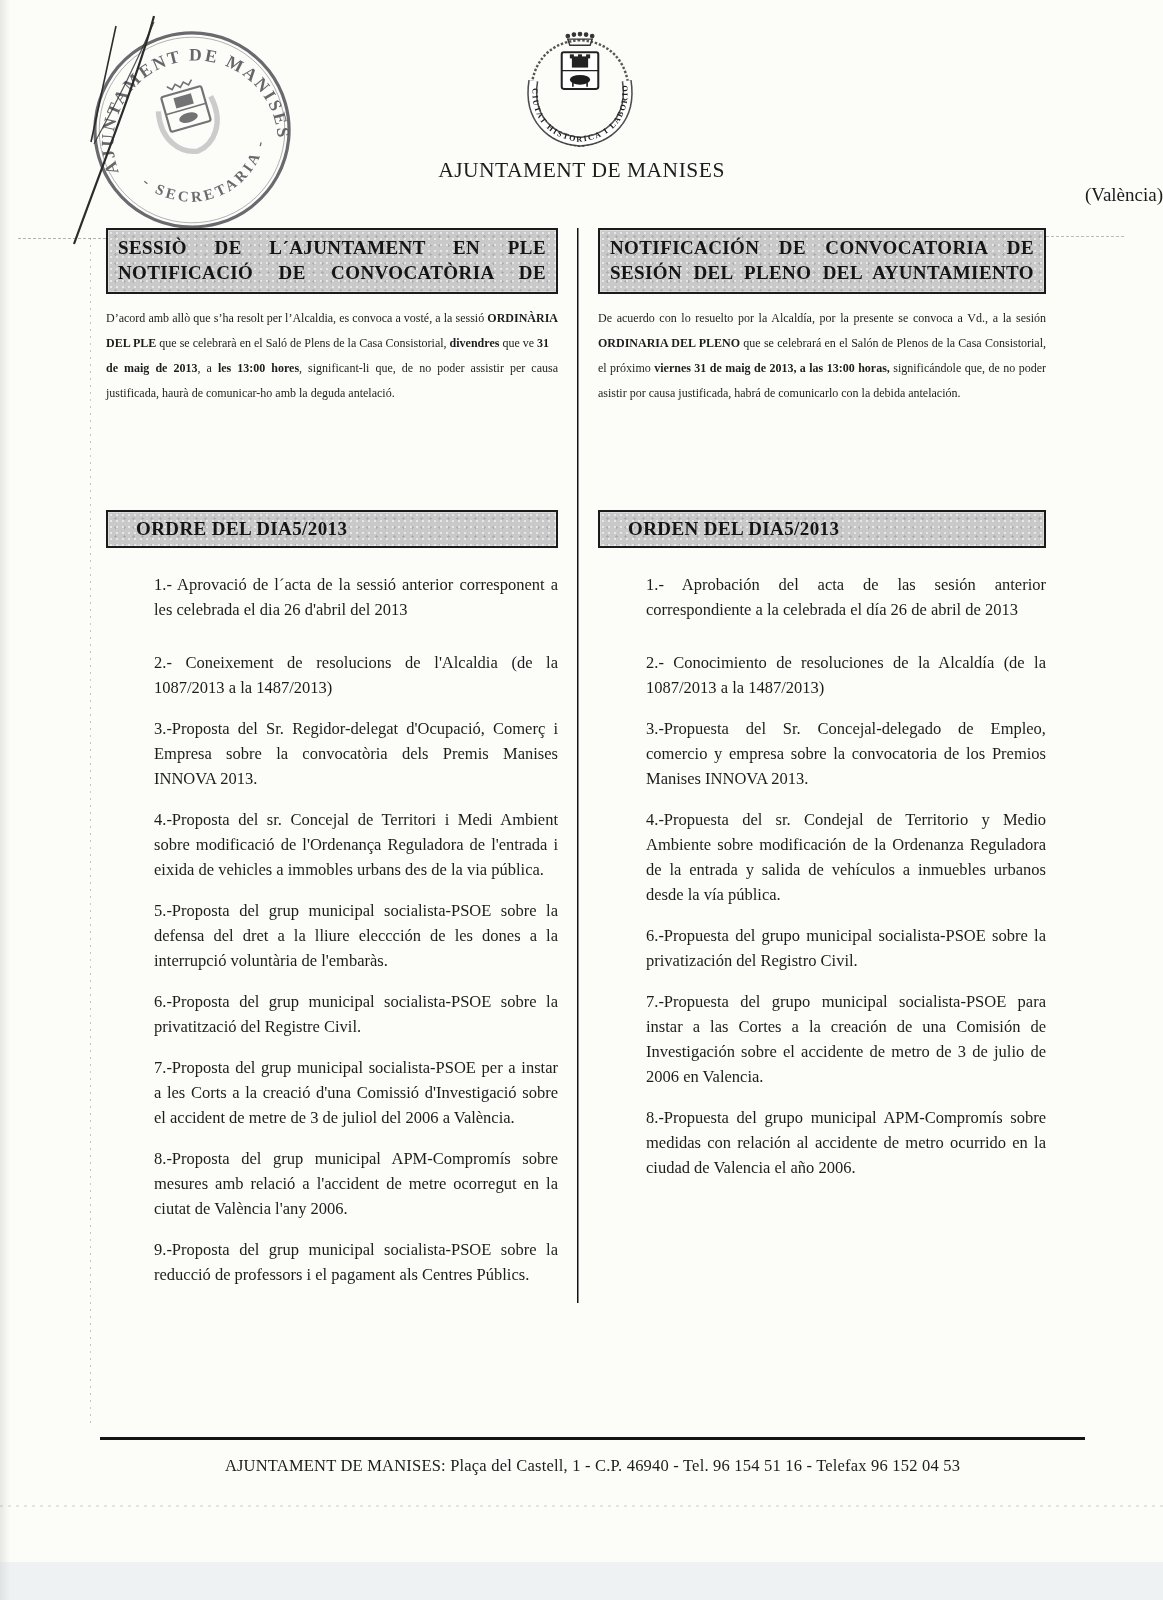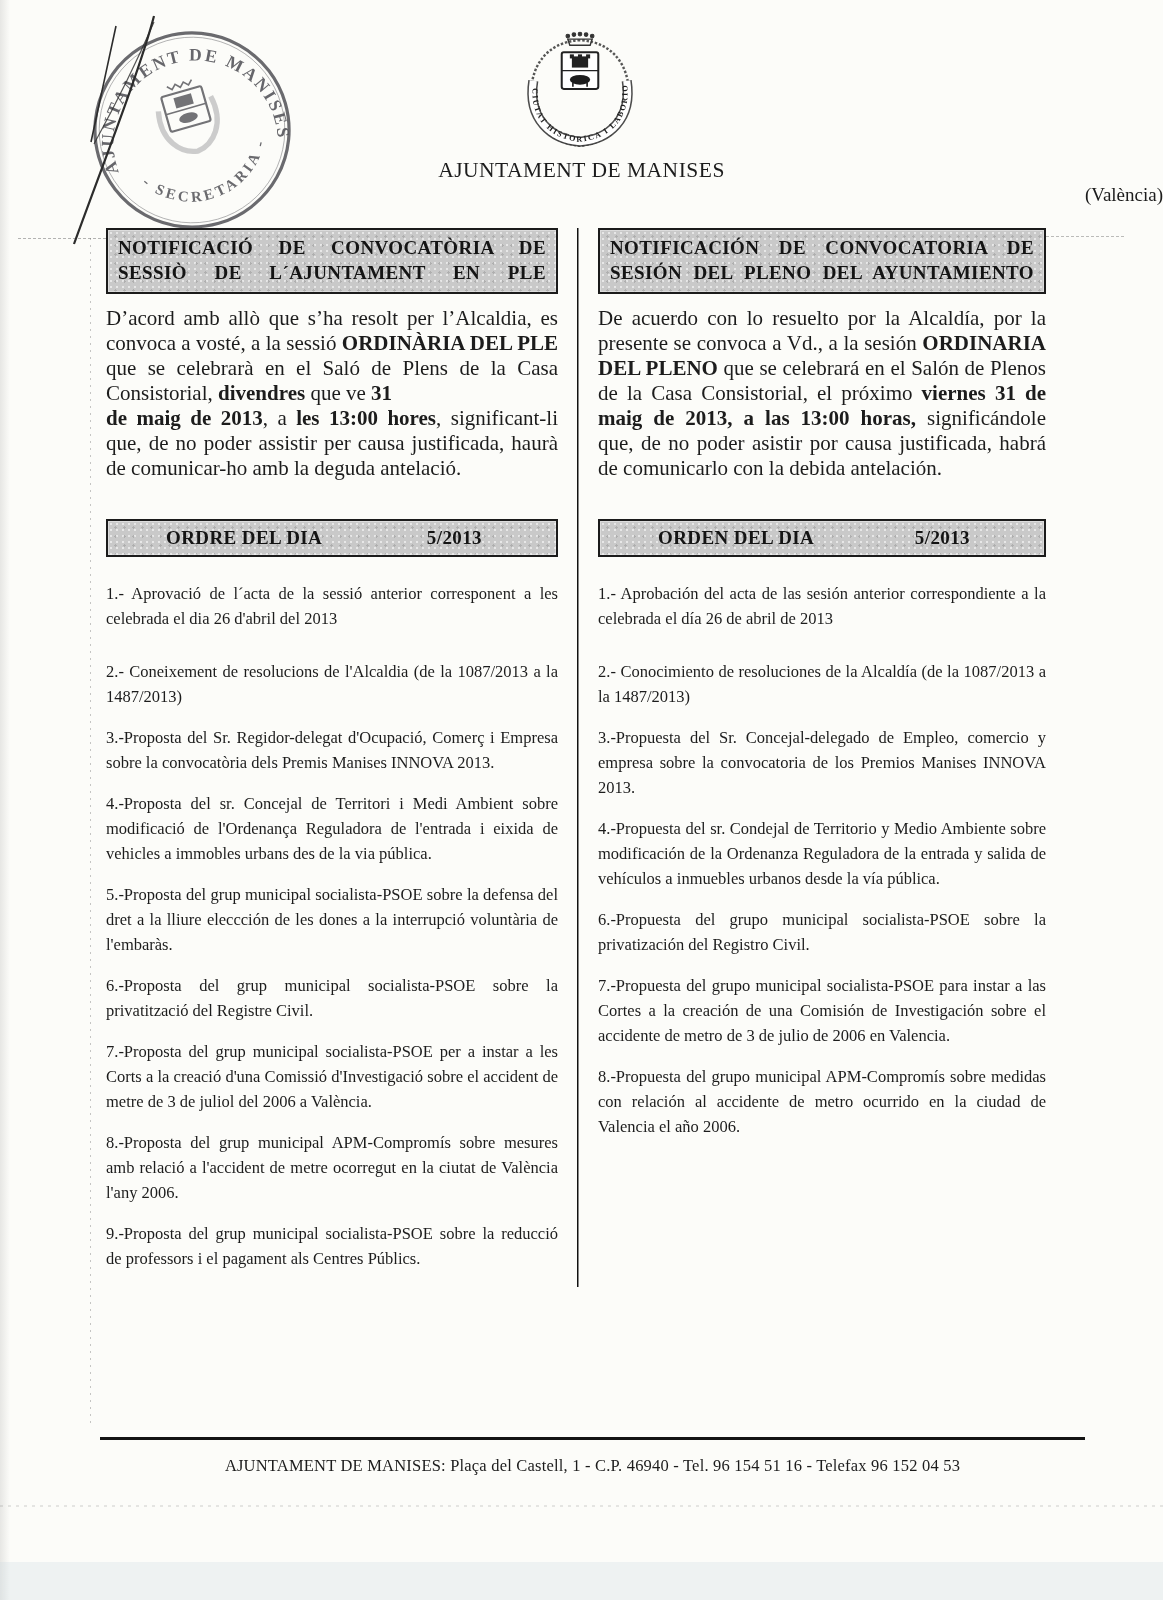--- a/index.html
+++ b/index.html
@@ -39,26 +39,26 @@
     background-image:
       radial-gradient(rgba(255,255,255,.55) 1px,transparent 1.2px),
       radial-gradient(rgba(70,70,70,.20) 1px,transparent 1.2px);
     background-size:6px 6px,9px 9px;background-position:0 0,3px 2px;
     border:2.5px solid #1b1b1b;
     box-shadow:inset 0 0 0 1px rgba(255,255,255,.35);
   }
   .col-title{padding:5px 10px 7px;}
   .title-line{font-weight:700;font-size:19px;line-height:25px;letter-spacing:.4px;
     text-align:center;text-align-last:justify;-moz-text-align-last:justify;color:#141414;}
-  .intro{margin-top:12px;min-height:192px;font-size:21px;line-height:25px;
+  .intro{margin-top:12px;min-height:192px;font-size:12px;line-height:25px;
     text-align:justify;}
-  .agenda-head{height:34px;display:flex;align-items:center;justify-content:space-between;
-    padding:0 74px 0 58px;font-weight:700;font-size:19px;color:#141414;letter-spacing:.4px;}
+  .agenda-head{height:34px;display:flex;align-items:center;
+    padding:0 74px 0 28px;font-weight:700;font-size:19px;color:#141414;letter-spacing:.4px;}
   .agenda-items{margin-top:24px;}
-  .agenda-item{font-size:16.5px;line-height:25px;text-align:justify;margin-bottom:16px;}
+  .agenda-item{font-size:16.5px;line-height:25px;text-align:justify;margin-bottom:16px;margin-left:48px;}
   .agenda-item:nth-child(2){margin-top:28px;}
   .agenda-item:nth-child(6){margin-top:12px;}
   
   .footer{position:absolute;left:100px;top:1437px;width:985px;
     border-top:3.5px solid #141414;padding-top:16px;}
   .footer-text{text-align:center;font-size:16.5px;letter-spacing:.2px;}
   svg text{font-family:"Liberation Serif","DejaVu Serif",serif;}
 </style>
 </head>
 <body>
@@ -138,22 +138,22 @@
     </svg>
   </div>
 
   <div class="org-name">AJUNTAMENT DE MANISES</div>
   <div class="org-sub">(València)</div>
 
   <div class="cols">
 
     <div class="col">
       <div class="col-title gbox">
+        <div class="title-line">SESSIÒ  DE  L´AJUNTAMENT  EN PLE</div>
         <div class="title-line">NOTIFICACIÓ DE  CONVOCATÒRIA DE</div>
-        <div class="title-line">SESSIÒ  DE  L´AJUNTAMENT  EN PLE</div>
       </div>
       <p class="intro"><span>D’acord amb allò que s’ha resolt per l’Alcaldia, es convoca a vosté, a la sessió </span><span style="font-weight: 700;">ORDINÀRIA DEL PLE</span><span> que se celebrarà en el Saló de Plens de la Casa Consistorial, </span><span style="font-weight: 700;">divendres</span><span> que ve </span><span style="font-weight: 700;">31</span><br><span style="font-weight: 700;">de maig de 2013</span><span>, a </span><span style="font-weight: 700;">les 13:00 hores</span><span>, significant-li que, de no poder assistir per causa justificada, haurà de comunicar-ho amb la deguda antelació.</span></p>
       <div class="agenda-head gbox">
         <span>ORDRE DEL DIA</span>
         <span>5/2013</span>
       </div>
       <div class="agenda-items">
           <div class="agenda-item">1.- Aprovació de l´acta de la sessió anterior corresponent a les celebrada el dia 26 d'abril del 2013</div>
           <div class="agenda-item">2.- Coneixement de resolucions de l'Alcaldia (de la 1087/2013 a la 1487/2013)</div>
           <div class="agenda-item">3.-Proposta del Sr. Regidor-delegat d'Ocupació, Comerç i Empresa sobre la convocatòria dels Premis Manises INNOVA 2013.</div>

